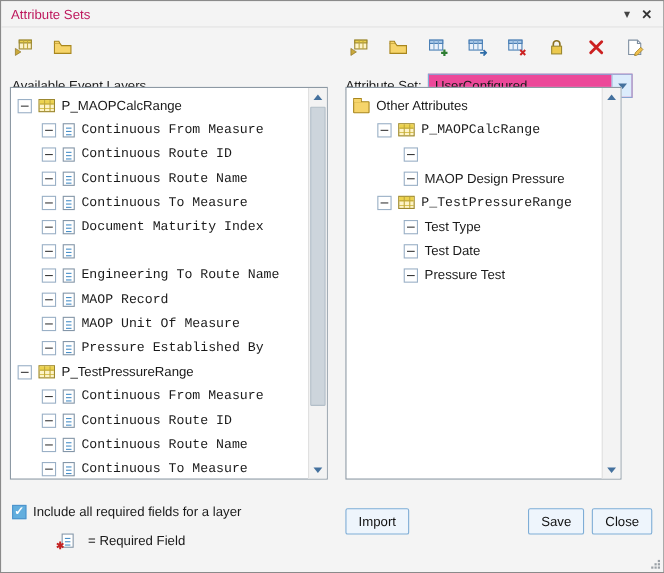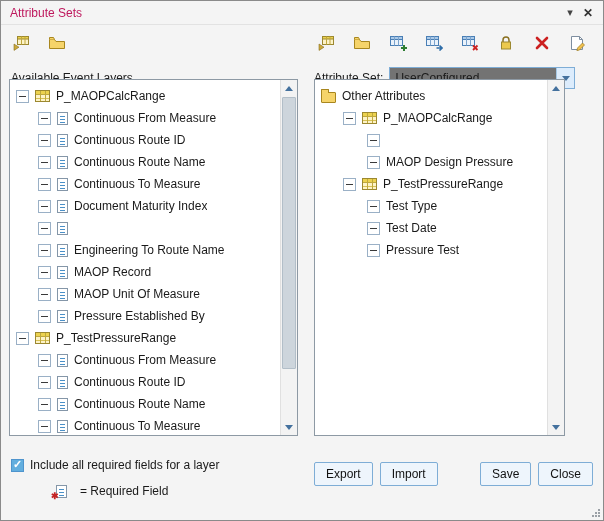--- a/index.html
+++ b/index.html
@@ -14,33 +14,33 @@
 
   
   .tbgroup{position:absolute;top:30px;display:flex;gap:12px;}
   .tbgroup.left{left:8px;}
   .tbgroup.right{left:313px;}
   .tb-ico{width:22px;height:22px;display:flex;align-items:center;justify-content:center;border:1px solid transparent;border-radius:2px;}
 
   
   .sec-label{position:absolute;top:70px;left:10px;color:#1a1a1a;}
   .attr-row{position:absolute;top:66px;left:313px;width:261px;display:flex;align-items:center;gap:6px;}
-  .dropdown{flex:1;height:22px;background:#737373;border:1px solid #7eadd6;display:flex;align-items:stretch;box-sizing:border-box;text-decoration:underline;}
+  .dropdown{flex:1;height:22px;background:#ec4899;border:1px solid #7eadd6;display:flex;align-items:stretch;box-sizing:border-box;text-decoration:underline;}
   .dd-text{flex:1;display:flex;align-items:center;padding:0 5px;overflow:hidden;white-space:nowrap;}
   .dd-btn{width:17px;background:#dcecfc;border-left:1px solid #a6c8e4;display:flex;align-items:center;justify-content:center;}
   .dd-caret{width:0;height:0;border-left:4px solid transparent;border-right:4px solid transparent;border-top:5px solid #44719e;}
 
   
   .panel{position:absolute;top:78px;height:357px;background:#fff;border:1px solid #8d99a4;box-sizing:border-box;}
   .panel-left{left:8px;width:289px;}
   .panel-right{left:313px;width:251px;}
   .tree{position:absolute;left:0;top:0;right:17px;bottom:0;overflow:hidden;padding-top:5px;}
   .trow{height:22px;display:flex;align-items:center;white-space:nowrap;}
   .i0{padding-left:6px;}
-  .i1{padding-left:28px;}
+  .i1{padding-left:28px;font-family:Liberation Mono, monospace;}
   .i2{padding-left:52px;}
   .exp{width:13px;height:13px;border:1px solid #9ab0c6;background:#fff;display:flex;align-items:center;justify-content:center;margin-right:6px;flex:none;box-sizing:border-box;}
   .exp::after{content:"";width:7px;height:1px;background:#3a3a3a;}
   .tlabel{overflow:hidden;text-overflow:ellipsis;}
 
   
   .ico-table{position:relative;width:15px;height:12px;border:1px solid #9c8830;background-color:#fdf3c8;background-image:linear-gradient(to bottom,transparent 0 7px,#d8c254 7px 8px,transparent 8px);flex:none;margin-right:6px;box-sizing:border-box;}
   .ico-table::before{content:"";position:absolute;left:0;right:0;top:0;height:3px;background:#ecd24e;border-bottom:1px solid #bfa83e;}
   .ico-table::after{content:"";position:absolute;top:0;bottom:0;left:4px;width:1px;background:#bfa83e;box-shadow:5px 0 0 #bfa83e;}
   .ico-page{position:relative;width:11px;height:13px;border:1px solid #8496a8;background:#fff;flex:none;margin-right:6px;box-sizing:border-box;}
@@ -313,21 +313,20 @@
     <span class="cb"></span>
     <span>Include all required fields for a layer</span>
   </div>
 
   <div class="legend-row">
     <span class="ico-page req"></span>
     <span>= Required Field</span>
   </div>
 
   <div class="btn-row">
-    <button class="btn">Export</button>
     <button class="btn">Import</button>
     <span class="spacer"></span>
     <button class="btn">Save</button>
     <button class="btn">Close</button>
   </div>
 
   <span class="grip">
     <svg width="11" height="11" viewBox="0 0 11 11">
         <g fill="#9aa0a6">
           <rect x="8" y="2" width="2" height="2"></rect>

